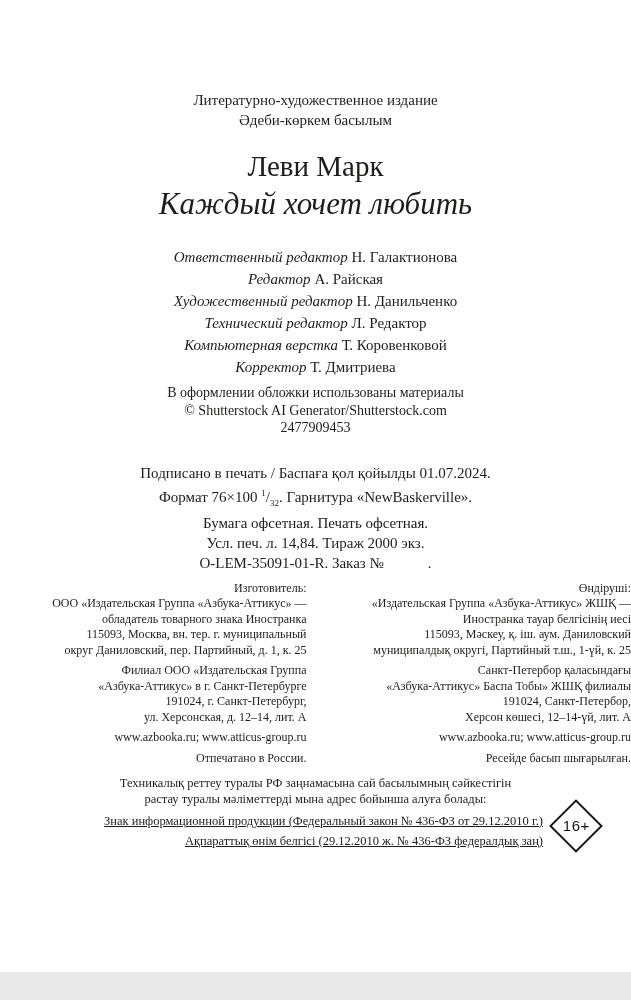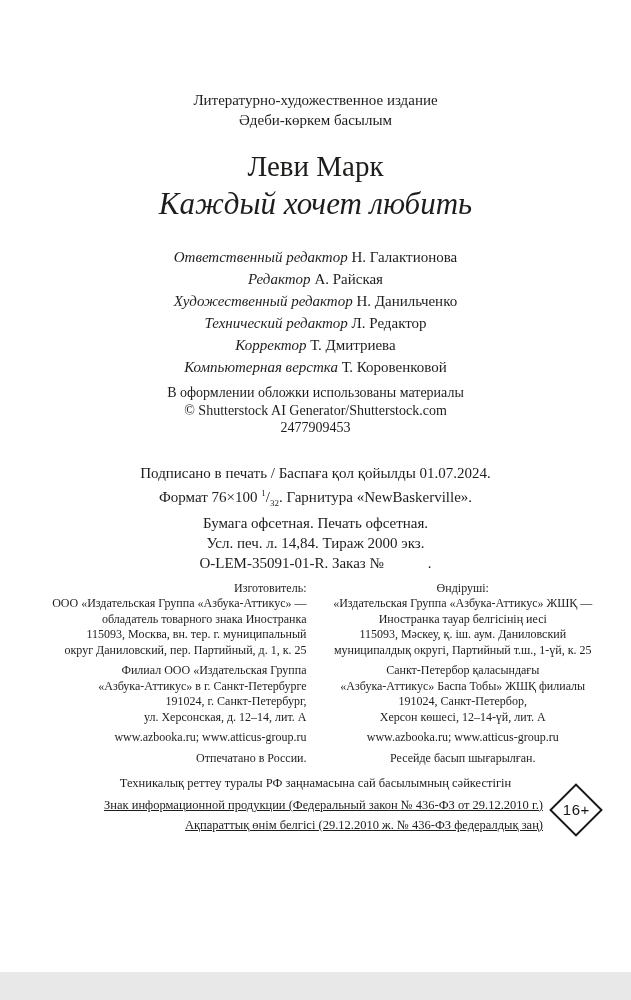--- a/index.html
+++ b/index.html
@@ -28,21 +28,21 @@
   .cover-credit { margin-top: 6px; font-size: 14px; line-height: 17.5px; }
 
   .print-info { margin-top: 26px; font-size: 15px; line-height: 20px; }
   .print-info sup { font-size: 9px; vertical-align: 6px; }
   .print-info sub { font-size: 9px; vertical-align: -4px; }
   .order-gap { display: inline-block; width: 44px; }
 
   .manufacturer { display: flex; margin-top: 8px; font-size: 12px; line-height: 15.5px; }
   .mcol { width: 50%; }
   .mcol-left  { text-align: right; padding-right: 9px; padding-left: 30px; }
-  .mcol-right { text-align: center;  padding-left: 9px; padding-right: 30px; }
+  .mcol-right { text-align: right;  padding-left: 9px; }
   .mblock + .mblock { margin-top: 5px; }
 
   .certification { margin-top: 9px; font-size: 12.5px; line-height: 16px; }
 
   .age-section { position: relative; margin-top: 4px; font-size: 12.5px; line-height: 20px; }
   .age-lines { margin-left: 20px; margin-right: 88px; text-align: right; text-decoration: underline; }
   .age-badge {
     position: absolute;
     right: 36px;
     top: -4px;
@@ -74,22 +74,22 @@
   <div class="center edition-line">Әдеби-көркем басылым</div>
 
   <div class="center author-name">Леви Марк</div>
   <div class="center book-title">Каждый хочет любить</div>
 
   <div class="credits center">
     <div><span class="credit-role">Ответственный редактор</span><span class="credit-name">Н. Галактионова</span></div>
     <div><span class="credit-role">Редактор</span><span class="credit-name">А. Райская</span></div>
     <div><span class="credit-role">Художественный редактор</span><span class="credit-name">Н. Данильченко</span></div>
     <div><span class="credit-role">Технический редактор</span><span class="credit-name">Л. Редактор</span></div>
+    <div><span class="credit-role">Компьютерная верстка</span><span class="credit-name">Т. Коровенковой</span></div>
     <div><span class="credit-role">Корректор</span><span class="credit-name">Т. Дмитриева</span></div>
-    <div><span class="credit-role">Компьютерная верстка</span><span class="credit-name">Т. Коровенковой</span></div>
   </div>
 
   <div class="cover-credit center">
     <div>В оформлении обложки использованы материалы</div>
     <div>© Shutterstock AI Generator/Shutterstock.com</div>
     <div>2477909453</div>
   </div>
 
   <div class="print-info center">
     <div>Подписано в печать / Баспаға қол қойылды 01.07.2024.</div>
@@ -131,20 +131,21 @@
           <div>191024, Санкт-Петербор,</div>
           <div>Херсон көшесі, 12–14-үй, лит. А</div>
         </div>
       <div class="mblock">www.azbooka.ru; www.atticus-group.ru</div>
       <div class="mblock">Ресейде басып шығарылған.</div>
     </div>
   </div>
 
   <div class="certification center">
       <div>Техникалық реттеу туралы РФ заңнамасына сай басылымның сәйкестігін</div>
+      <div>растау туралы мәліметтерді мына адрес бойынша алуға болады:</div>
     </div>
 
   <div class="age-section">
     <div class="age-lines">
       <div>Знак информационной продукции (Федеральный закон № 436-ФЗ от 29.12.2010 г.)</div>
       <div>Ақпараттық өнім белгісі (29.12.2010 ж. № 436-ФЗ федералдық заң)</div>
     </div>
     <div class="age-badge">
       <span class="age-badge-text">16+</span>
     </div>

